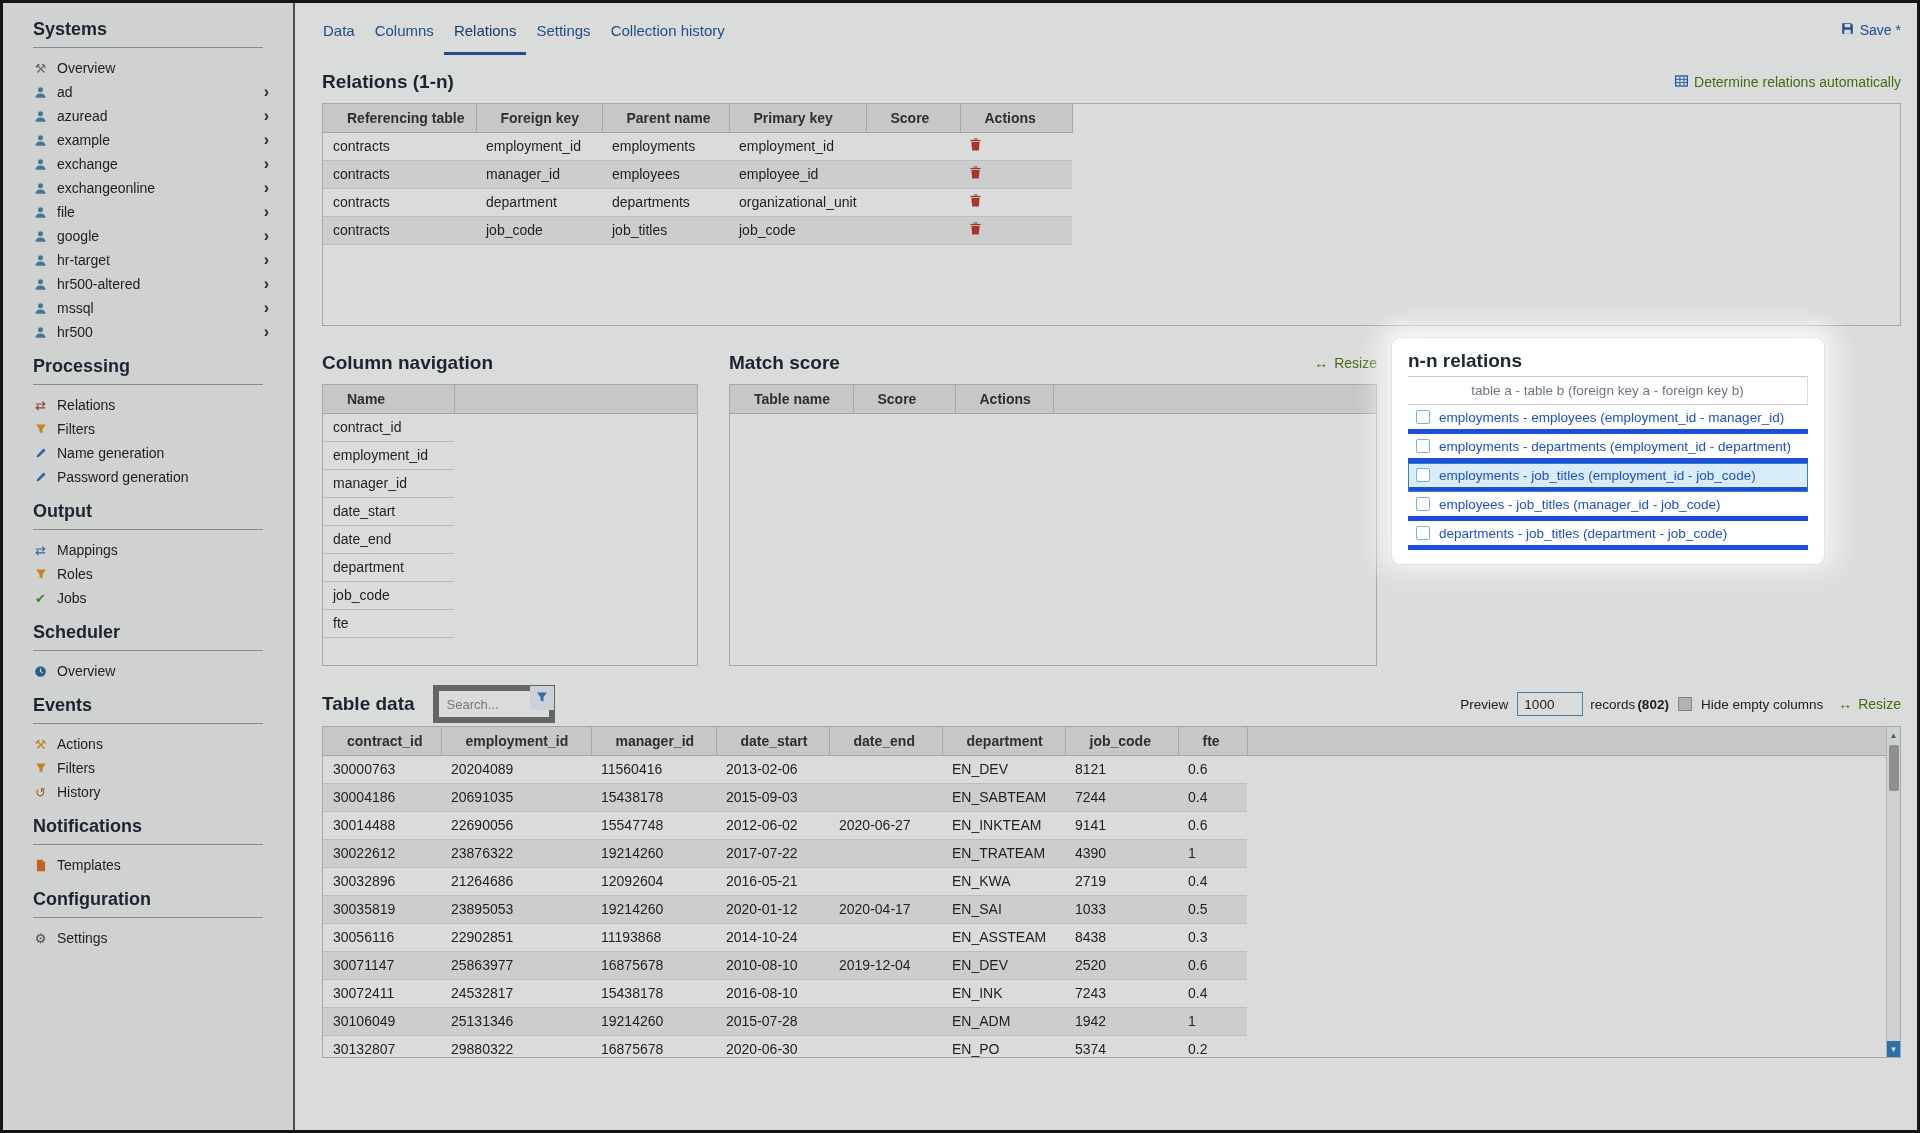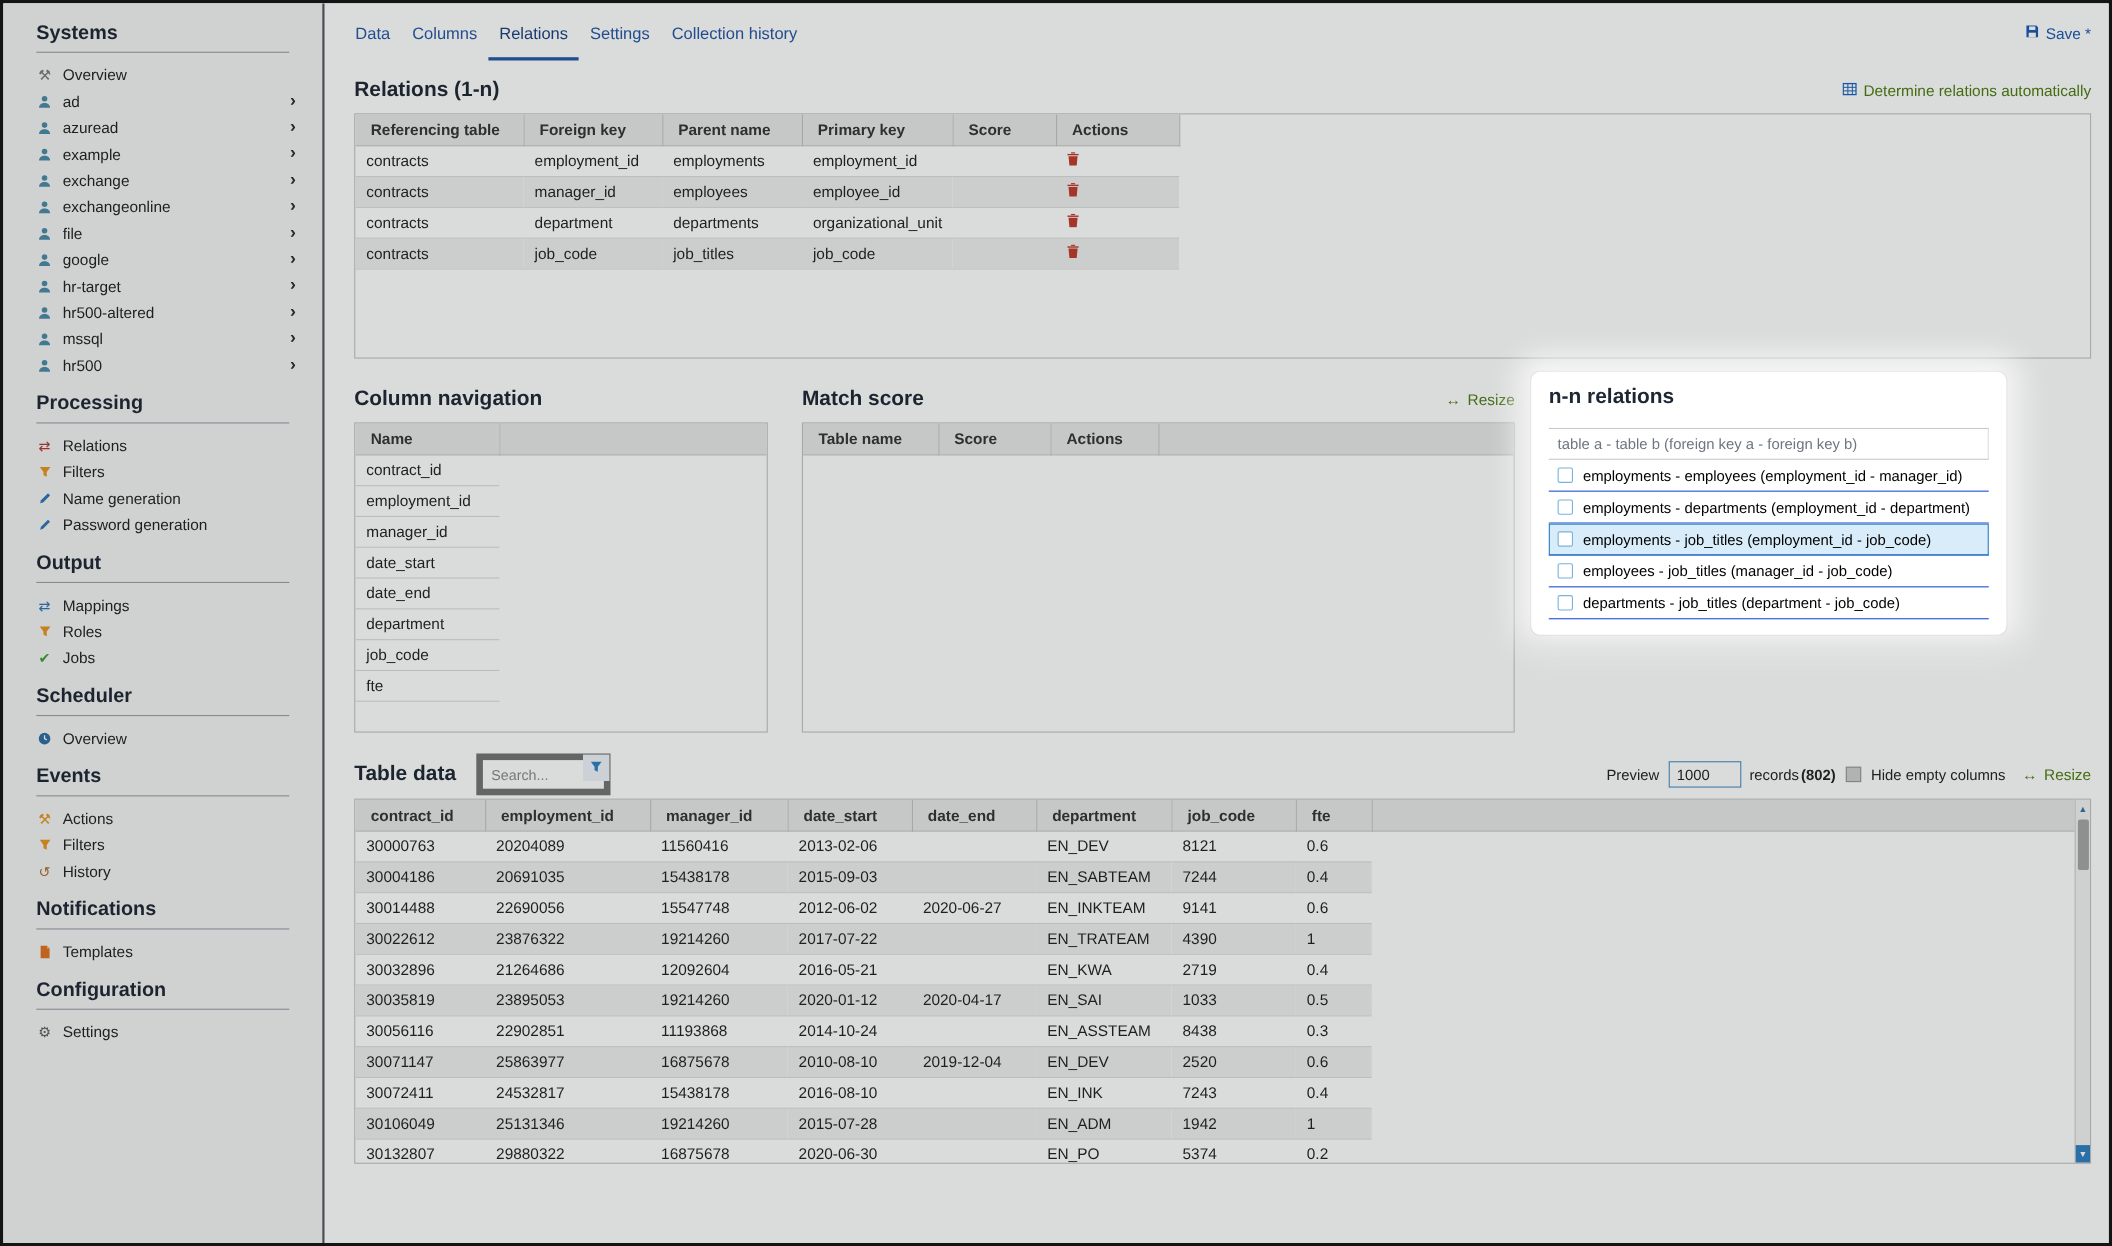--- a/index.html
+++ b/index.html
@@ -34,44 +34,44 @@
   .section-head { display:flex; align-items:center; padding:0 16px 0 27px; margin-top:12px; height:26px; }
   .sec-title { font-size:19px; font-weight:700; color:#1d2733; }
   .blue-link { margin-left:auto; display:flex; align-items:center; gap:6px; color:#4d7c0f; font-size:14px; cursor:pointer; text-decoration:none; }
   .resize-icon::before { content:'↔'; font-size:14px; }
 
   .box { border:1px solid #c3c3c3; background:#fff; overflow:hidden; }
   .relations-box { margin:8px 16px 0 27px; height:223px; }
 
   table { border-collapse:collapse; table-layout:fixed; font-size:14px; color:#1f1f1f; width:100%; }
   th { background:#e7e7e7; text-align:left; font-weight:700; color:#333;
-       padding:5px 14px; border-right:1px solid #c2c2c2; border-bottom:1px solid #c2c2c2;
+       padding:5px 24px; border-right:1px solid #c2c2c2; border-bottom:1px solid #c2c2c2;
        white-space:nowrap; overflow:hidden; height:28px; }
   th.filler { border-right:none; }
   td { padding:5px 10px; border-bottom:1px solid #dcdcdc; white-space:nowrap; overflow:hidden; height:28px; }
   tr.even td { background:#efefef; }
   td.filler { border-bottom:none; background:transparent !important; }
   .trash { background:none; border:none; cursor:pointer; padding:0; display:inline-flex; }
 
   .mid-row { display:flex; margin:24px 16px 0 27px; align-items:flex-start; }
   .colnav { width:376px; flex:none; margin-right:31px; }
   .matchscore { width:648px; flex:none; margin-right:15px; }
   .panel-head { display:flex; align-items:center; height:26px; margin-bottom:8px; }
   .mid-box { height:282px; }
 
   
   .nn-panel { width:432px; flex:none; position:relative; z-index:60; background:#fff;
               border-radius:8px; padding:12px 16px 14px 16px; margin-top:-12px;
               box-shadow:0 0 0 1px rgba(0,0,0,0.05), 0 0 26px 12px rgba(255,255,255,0.95), 0 6px 22px rgba(0,0,0,0.25); }
   .nn-title { font-size:19px; font-weight:700; color:#1d2733; height:26px; }
-  .nn-list { margin-top:13px; }
+  .nn-list { margin-top:0;text-align:center; }
   .nn-header { font-size:13.5px; color:#6d7681; padding:6px 8px; height:29px;
                border-top:1px solid #c9c9c9; border-bottom:1px solid #c9c9c9; border-right:1px solid #dcdcdc; }
   .nn-row { display:flex; align-items:center; gap:9px; padding:0 8px; height:29px;
-            border-bottom:1px solid #1d4ed8; font-size:13.5px; color:#000000; cursor:pointer; }
+            border-bottom:5px solid #1d4ed8; font-size:13.5px; color:#1d4ed8; cursor:pointer; }
   .nn-row.selected { background:#d9ecf9; outline:1px solid #2f7fc1; outline-offset:-1px; }
   .nn-check { width:14px; height:14px; border:1px solid #7ab3d9; background:#fff; border-radius:2px; flex:none; }
 
   
   .td-head { display:flex; align-items:center; margin:24px 16px 8px 27px; height:28px; }
   .search-wrap { position:relative; margin-left:18px; }
   .search-input { width:122px; height:38px; border:6px solid #737373; font-size:13px;
                   font-family:"Liberation Sans",sans-serif; padding:0 26px 0 8px; color:#333; }
   .search-input::placeholder { color:#8a8a8a; }
   .search-btn { position:absolute; right:1px; top:1px; width:24px; height:24px; border:none; background:#eef4fb;

